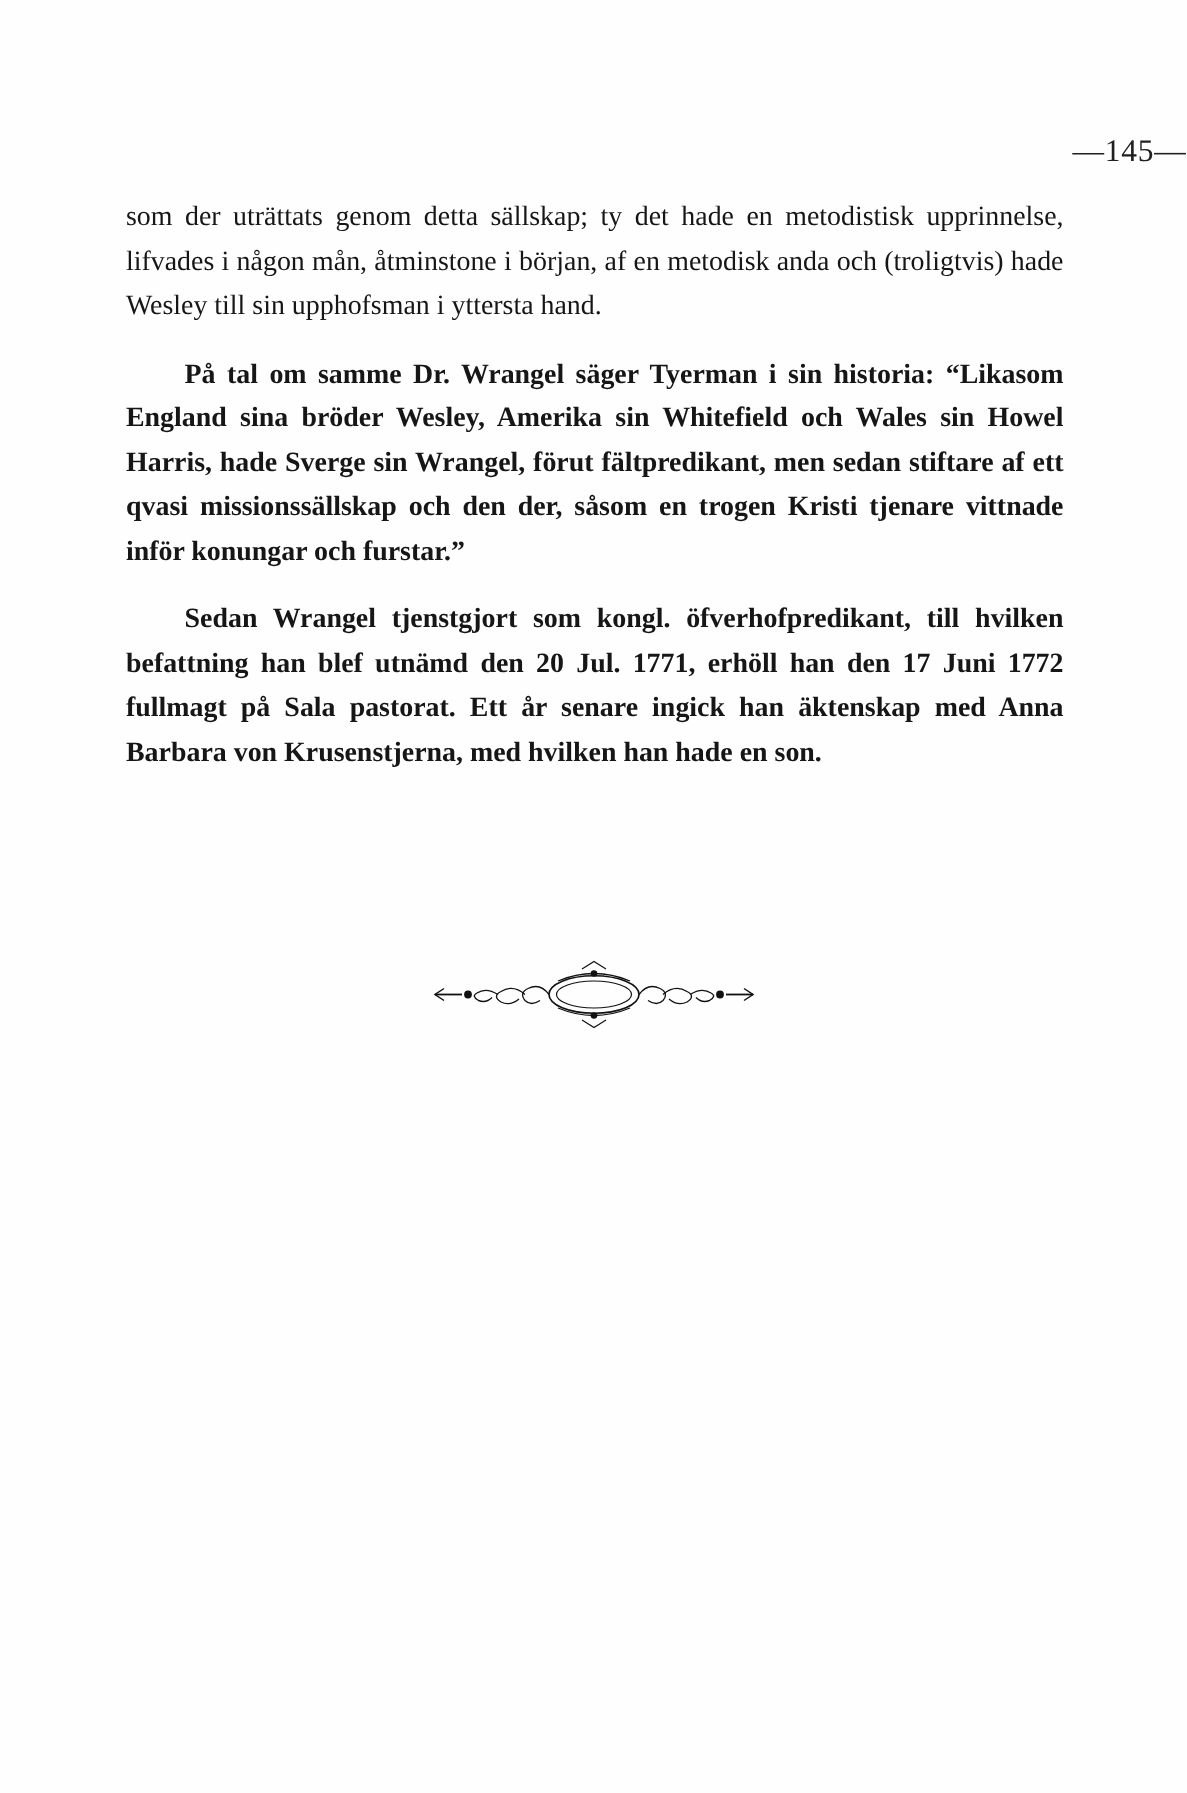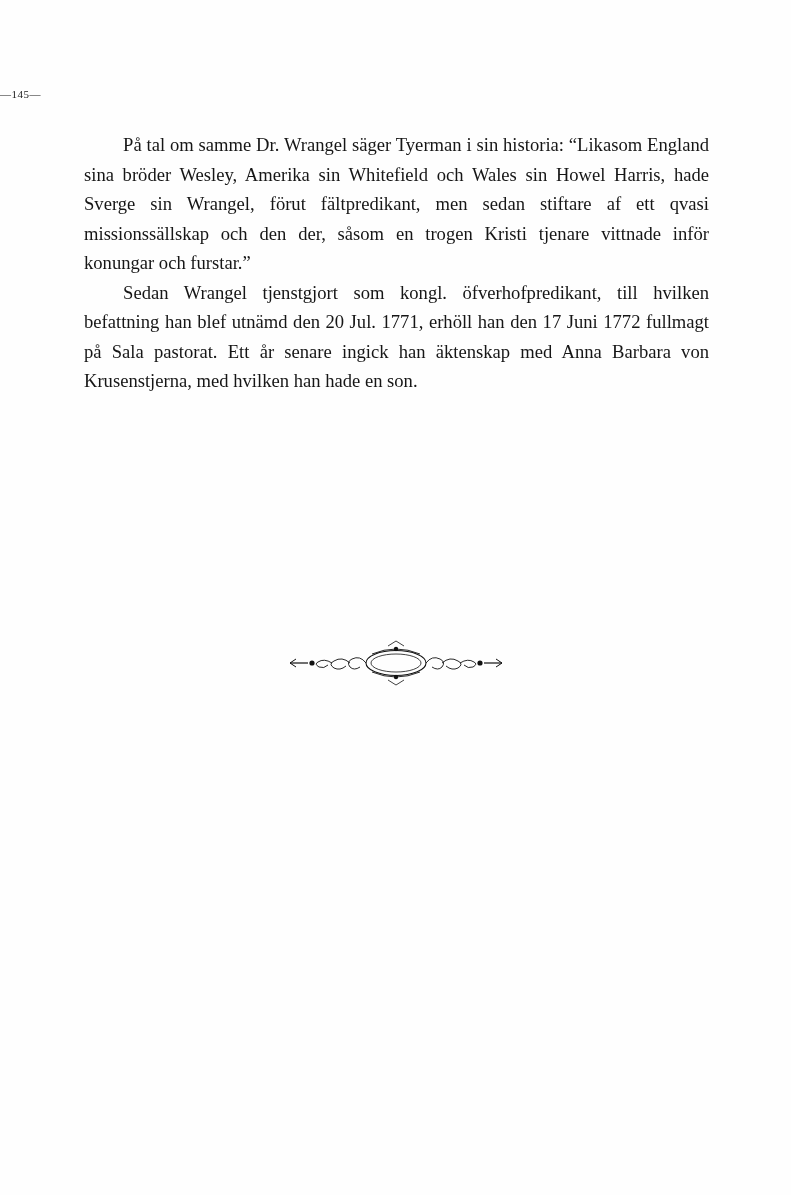--- a/index.html
+++ b/index.html
@@ -20,42 +20,43 @@
     top: 0; left: 0;
     width: 791px;
     height: 1195px;
     background: #fefefe;
   }
   .page-number {
     position: absolute;
     top: 88px;
     left: 0;
     width: 791px;
-    text-align: left;
-    font-size: 11px;
+    text-align: right;
+    font-size: 21px;
     letter-spacing: 0.5px;
     color: #202020;
   }
   .text-block {
     position: absolute;
     top: 130px;
     left: 84px;
     width: 625px;
   }
   p.para {
     margin: 0;
     font-size: 18.6px;
     line-height: 29.5px;
     text-align: justify;
     text-justify: inter-word;
     color: #161616;
     hyphens: manual;
   }
   p.para + p.para {
-    margin-top: 0;
+    margin-top: 16px;
+    font-weight: bold;
   }
   p.indent {
     text-indent: 2.1em;
   }
   .ornament {
     position: absolute;
     top: 640px;
     left: 0;
     width: 791px;
     display: flex;
@@ -67,20 +68,21 @@
   }
 </style>
 </head>
 <body>
 
 <div class="page">
 
   <div class="page-number">—145—</div>
 
   <div class="text-block">
+    <p class="para">som der uträttats genom detta sällskap; ty det hade en metodistisk upprinnelse, lifvades i någon mån, åtminstone i början, af en metodisk anda och (troligtvis) hade Wesley till sin upphofsman i yttersta hand.</p>
     <p class="para indent">På tal om samme Dr. Wrangel säger Tyerman i sin historia: “Likasom England sina bröder Wesley, Amerika sin Whitefield och Wales sin Howel Harris, hade Sverge sin Wrangel, förut fältpredikant, men sedan stiftare af ett qvasi missionssällskap och den der, såsom en trogen Kristi tjenare vittnade inför konungar och furstar.”</p>
     <p class="para indent">Sedan Wrangel tjenstgjort som kongl. öfverhofpredikant, till hvilken befattning han blef utnämd den 20 Jul. 1771, erhöll han den 17 Juni 1772 fullmagt på Sala pastorat. Ett år senare ingick han äktenskap med Anna Barbara von Krusenstjerna, med hvilken han hade en son.</p>
   </div>
 
   <div class="ornament">
     <svg width="240" height="46" viewBox="0 0 240 46" fill="none" stroke="#111111" stroke-width="1.1">
 
       <ellipse cx="120" cy="23" rx="30" ry="12.5"></ellipse>
       <ellipse cx="120" cy="23" rx="25" ry="9" stroke-width="0.8"></ellipse>
       <path d="M96 14 Q120 4 144 14" stroke-width="0.9"></path>

